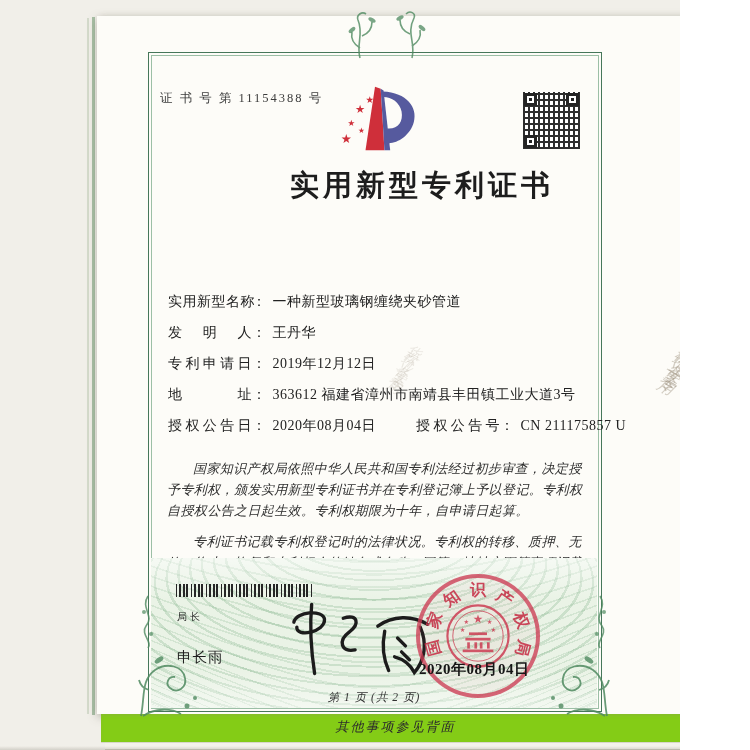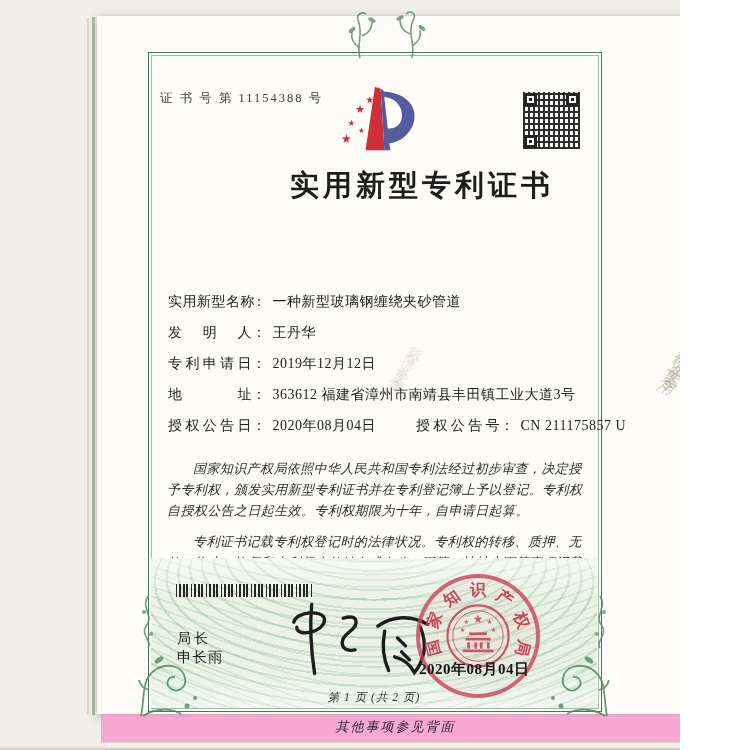--- a/index.html
+++ b/index.html
@@ -41,21 +41,21 @@
       color:rgba(150,138,118,.40);transform:rotate(30deg);transform-origin:top left;z-index:6;font-style:italic;}
   .wm-left{left:318px;top:315px;font-size:14px;color:rgba(150,138,118,.17);}
   .wm-right{left:590px;top:312px;}
   
   .band{position:absolute;left:54px;top:542px;width:446px;height:150px;background-color:#eaf3e6;
         background-image:linear-gradient(180deg,rgba(255,255,255,.55),rgba(255,255,255,0) 28%,rgba(255,255,255,0) 75%,rgba(255,255,255,.45)),
         repeating-radial-gradient(ellipse 130% 70% at 50% -40%,rgba(96,158,108,.22) 0 1px,transparent 1px 5px),
         repeating-radial-gradient(ellipse 130% 70% at 50% 140%,rgba(96,158,108,.17) 0 1px,transparent 1px 6px);}
   .barcode{position:absolute;left:25px;top:26px;width:137px;height:13px;
         background:repeating-linear-gradient(90deg,#262626 0 1.5px,transparent 1.5px 3px,#262626 3px 5px,transparent 5px 7.5px);}
-  .director-label{position:absolute;left:26px;top:72px;font-size:14px;color:#1f1f1f;letter-spacing:3px;}
+  .director-label{position:absolute;left:26px;top:52px;font-size:10px;color:#1f1f1f;letter-spacing:3px;}
   .director-name{position:absolute;left:26px;top:90px;font-size:14.5px;color:#1f1f1f;letter-spacing:1px;}
   .signature{position:absolute;left:133px;top:38px;width:158px;height:84px;}
   
   .seal{position:absolute;left:265px;top:16px;width:124px;height:124px;border-radius:50%;
         border:4px solid rgba(204,62,84,.78);box-sizing:border-box;
         background:radial-gradient(circle,rgba(214,90,112,.07),rgba(214,90,112,.03));z-index:3;}
   .sc{position:absolute;left:50%;top:50%;width:18px;height:18px;margin:-9px 0 0 -9px;
       font-weight:700;font-size:16px;line-height:18px;text-align:center;color:rgba(198,52,74,.9);}
   .sc:nth-child(1){transform:rotate(-105deg) translateY(-46px);}
   .sc:nth-child(2){transform:rotate(-70deg) translateY(-46px);}
@@ -69,21 +69,21 @@
              letter-spacing:.5px;color:#161616;z-index:4;}
   .page-info{position:absolute;left:0;right:0;bottom:3px;text-align:center;font-size:11.5px;color:#333;letter-spacing:1px;font-style:italic;}
   
   .flourish{position:absolute;color:#4f8a60;z-index:4;}
   .fl-bl{left:-16px;bottom:-12px;}
   .fl-br{right:-16px;bottom:-12px;transform:scaleX(-1);}
   .fl-sl{left:-14px;top:36px;}
   .fl-sr{right:-14px;top:36px;transform:scaleX(-1);}
   .top-ornament{position:absolute;left:338px;top:8px;color:#4f8a60;z-index:2;}
   
-  .strip2{position:absolute;left:101px;top:714px;width:589px;height:28px;background:#f9a8d4;
+  .strip2{position:absolute;left:101px;top:714px;width:589px;height:28px;background:#84cc16;
           border-bottom:1px solid #d9d6c9;box-shadow:inset 0 2px 3px rgba(140,140,120,.22);}
   .back-note{width:100%;text-align:center;line-height:26px;font-size:13px;font-style:italic;color:#2c2c2c;letter-spacing:2px;}
   .strip3{position:absolute;left:105px;top:743px;width:585px;height:6px;background:#f4f2ea;border-bottom:1px solid #cfccbf;}
   .bottom-shade{position:absolute;left:0;bottom:0;width:100%;height:4px;
           background:linear-gradient(180deg,rgba(120,115,100,0),rgba(120,115,100,.25));}
 </style>
 </head>
 <body>
 
 <div class="photo">

